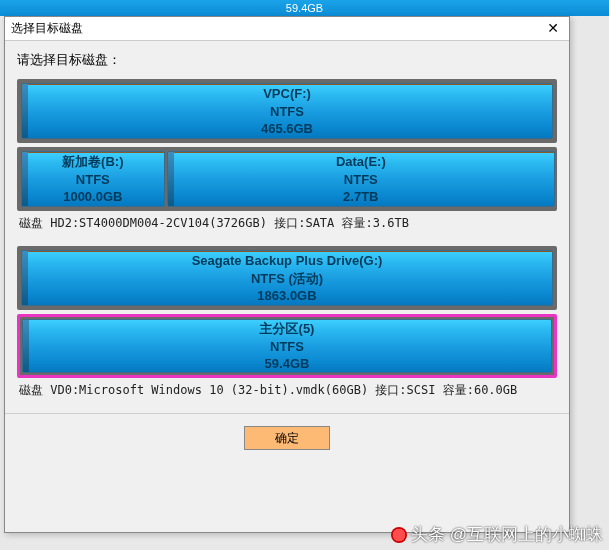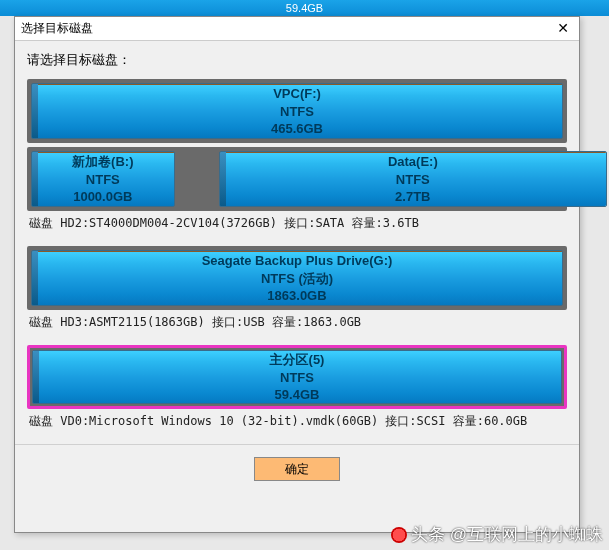--- a/index.html
+++ b/index.html
@@ -1,18 +1,18 @@
 <!DOCTYPE html>
 <html><head>
 <meta charset="utf-8">
 <style>
 * { box-sizing: border-box; margin: 0; padding: 0; }
 body { font-family: "Microsoft YaHei", SimSun, Arial, sans-serif; font-size: 12px; background: #e8e8e8; width: 609px; height: 550px; position: relative; overflow: hidden; }
 .topbar { position: absolute; top: 0; left: 0; right: 0; height: 16px; background: linear-gradient(#1aa3e8,#0b8cd6); color: #fff; text-align: center; font-size: 11px; line-height: 16px; }
-.dialog { position: absolute; left: 14px; top: 16px; width: 566px; height: 517px; background: #f0f0f0; border: 1px solid #888; box-shadow: 2px 2px 6px rgba(0,0,0,0.2); }
+.dialog { position: absolute; left: 4px; top: 16px; width: 566px; height: 517px; background: #f0f0f0; border: 1px solid #888; box-shadow: 2px 2px 6px rgba(0,0,0,0.2); }
 .titlebar { height: 24px; background: #fff; border-bottom: 1px solid #ccc; display: flex; align-items: center; padding: 0 6px; }
 .titlebar .title { flex: 1; font-size: 12px; }
 .close { width: 20px; height: 20px; text-align: center; line-height: 18px; font-size: 14px; cursor: pointer; }
 .content { padding: 10px 12px 0 12px; }
 .prompt { font-size: 13px; margin-bottom: 10px; }
 .disk-block { margin-bottom: 4px; }
 .disk-frame { border: 2px solid #6a6a6a; border-radius: 2px; padding: 2px; background: #6a6a6a; display: flex; gap: 2px; height: 64px; }
 .disk-frame.selected { border: 3px solid #e935c2; }
 .partition { position: relative; border: 1px solid #3a6b8a; border-radius: 2px; overflow: hidden; display: flex; flex-direction: column; justify-content: center; }
 .part-head { height: 10px; background: linear-gradient(#7a4a1a,#c87a2a,#e8a04a); border-bottom: 1px solid #8a5a2a; }
@@ -54,21 +54,21 @@
           <div class="disk-frame">
             <div class="partition" style="flex: 0 0 27%;">
               <div class="left-strip"></div>
               <div class="part-head"></div>
               <div class="part-body">
                 <div>新加卷(B:)</div>
                 <div>NTFS</div>
                 <div>1000.0GB</div>
               </div>
             </div>
-            <div class="partition" style="flex: 0 0 73%; margin-left: 42px;">
+            <div class="partition" style="flex: 0 0 73%;">
               <div class="left-strip"></div>
               <div class="part-head"></div>
               <div class="part-body">
                 <div>Data(E:)</div>
                 <div>NTFS</div>
                 <div>2.7TB</div>
               </div>
             </div>
           </div>
           <div class="disk-info">磁盘 HD2:ST4000DM004-2CV104(3726GB)  接口:SATA  容量:3.6TB</div>
@@ -78,21 +78,20 @@
             <div class="partition" style="flex: 0 0 100%;">
               <div class="left-strip"></div>
               <div class="part-head"></div>
               <div class="part-body">
                 <div>Seagate Backup Plus Drive(G:)</div>
                 <div>NTFS (活动)</div>
                 <div>1863.0GB</div>
               </div>
             </div>
           </div>
-          <div class="disk-info">磁盘 HD3:ASMT2115(1863GB)  接口:USB  容量:1863.0GB</div>
         </div>
         <div class="disk-block">
           <div class="disk-frame selected">
             <div class="partition" style="flex: 0 0 100%;">
               <div class="left-strip"></div>
               <div class="part-head"></div>
               <div class="part-body">
                 <div>主分区(5)</div>
                 <div>NTFS</div>
                 <div>59.4GB</div>

